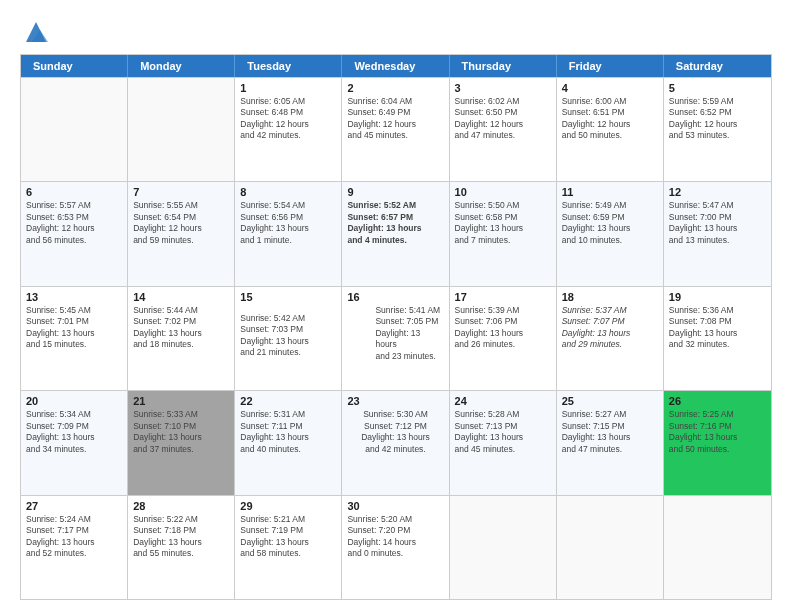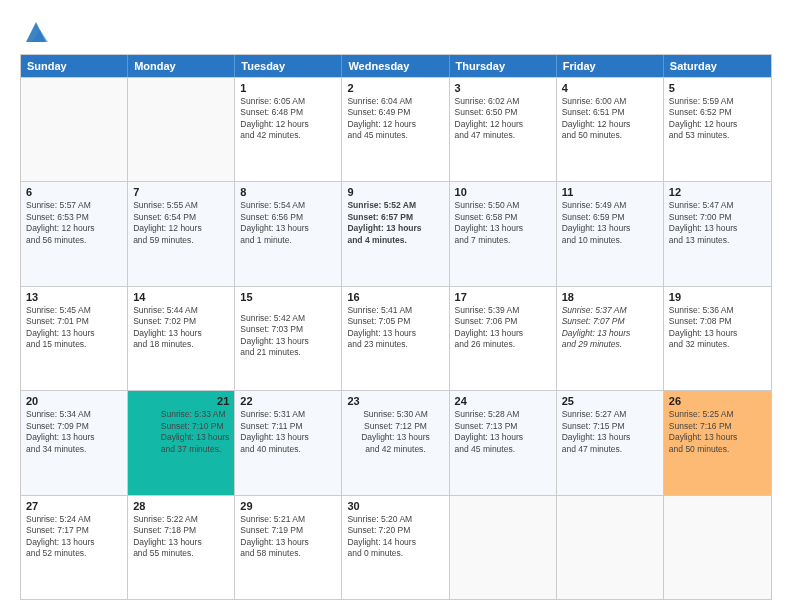--- a/index.html
+++ b/index.html
@@ -71,20 +71,21 @@
       grid-template-columns: repeat(7, 1fr);
       background: #2976c4;
     }
     .cal-header-cell {
       color: #fff;
       font-size: 11px;
       font-weight: bold;
       padding: 5px 6px;
       border-right: 1px solid #5599d8;
       text-align: left;
+      margin-left: 6px;
     }
     .cal-header-cell:last-child { border-right: none; }
     .cal-body {
       flex: 1;
       display: flex;
       flex-direction: column;
     }
     .cal-row {
       display: grid;
       grid-template-columns: repeat(7, 1fr);
@@ -257,21 +258,21 @@
           </div>
           <div class="cal-cell">
             <div class="cell-day">15</div>
             <div class="cell-info" style="white-space: pre-line; margin-top: 8px;">Sunrise: 5:42 AM
 Sunset: 7:03 PM
 Daylight: 13 hours
 and 21 minutes.</div>
           </div>
           <div class="cal-cell">
             <div class="cell-day">16</div>
-            <div class="cell-info" style="white-space: pre-line;">Sunrise: 5:41 AM
+            <div class="cell-info" style="white-space: pre-line; margin-left: 28px;">Sunrise: 5:41 AM
 Sunset: 7:05 PM
 Daylight: 13 hours
 and 23 minutes.</div>
           </div>
           <div class="cal-cell">
             <div class="cell-day">17</div>
             <div class="cell-info" style="white-space: pre-line;">Sunrise: 5:39 AM
 Sunset: 7:06 PM
 Daylight: 13 hours
 and 26 minutes.</div>
@@ -292,21 +293,21 @@
           </div>
         </div>
         <div class="cal-row row-shade">
           <div class="cal-cell" style="background: rgb(245, 248, 252);">
             <div class="cell-day">20</div>
             <div class="cell-info" style="white-space: pre-line;">Sunrise: 5:34 AM
 Sunset: 7:09 PM
 Daylight: 13 hours
 and 34 minutes.</div>
           </div>
-          <div class="cal-cell" style="background: #14b8a6; align-items: flex-end;">
+          <div class="cal-cell" style="background: #a3a3a3;">
             <div class="cell-day">21</div>
             <div class="cell-info" style="white-space: pre-line;">Sunrise: 5:33 AM
 Sunset: 7:10 PM
 Daylight: 13 hours
 and 37 minutes.</div>
           </div>
           <div class="cal-cell" style="background: rgb(245, 248, 252);">
             <div class="cell-day">22</div>
             <div class="cell-info" style="white-space: pre-line;">Sunrise: 5:31 AM
 Sunset: 7:11 PM
@@ -327,21 +328,21 @@
 Daylight: 13 hours
 and 45 minutes.</div>
           </div>
           <div class="cal-cell" style="background: rgb(245, 248, 252);">
             <div class="cell-day">25</div>
             <div class="cell-info" style="white-space: pre-line;">Sunrise: 5:27 AM
 Sunset: 7:15 PM
 Daylight: 13 hours
 and 47 minutes.</div>
           </div>
-          <div class="cal-cell" style="background: #fdba74;">
+          <div class="cal-cell" style="background: #22c55e;">
             <div class="cell-day">26</div>
             <div class="cell-info" style="white-space: pre-line;">Sunrise: 5:25 AM
 Sunset: 7:16 PM
 Daylight: 13 hours
 and 50 minutes.</div>
           </div>
         </div>
         <div class="cal-row">
           <div class="cal-cell">
             <div class="cell-day">27</div>

